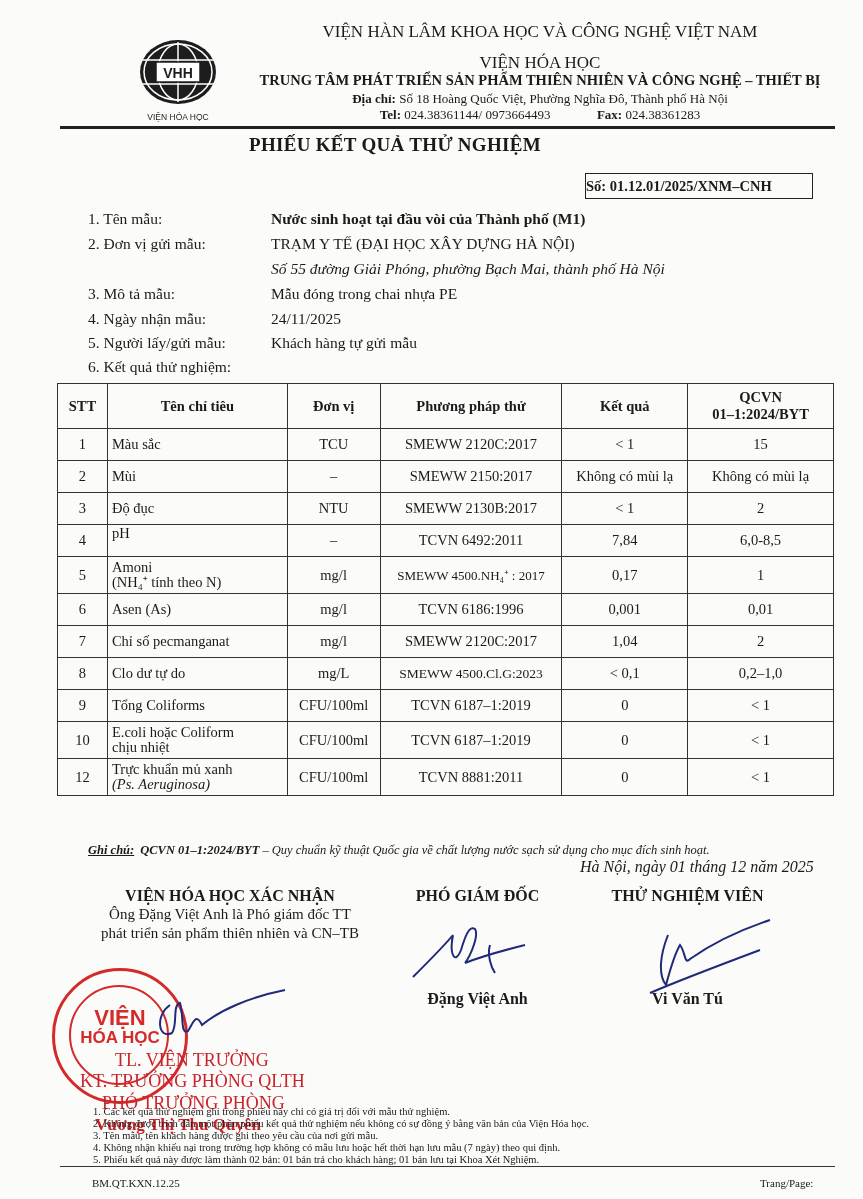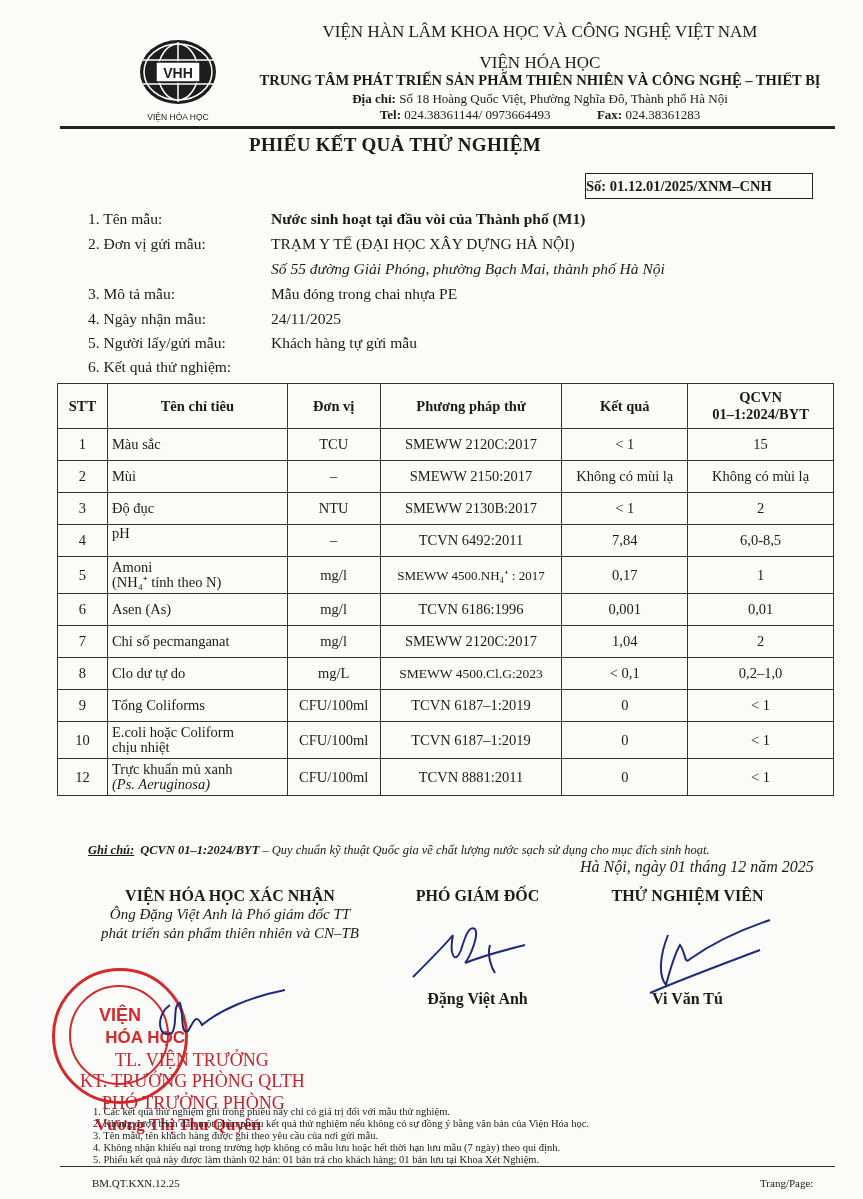--- a/index.html
+++ b/index.html
@@ -29,21 +29,21 @@
   table.res th { font-weight:bold; height:44px; }
   table.res td.c { text-align:center; }
   table.res td.b { font-weight:normal; text-align:center; }
   table.res td.tall { height:36px; line-height:15px; }
   table.res { border:1.8px solid #222; }
   .note { left:88px; top:843px; font-size:12.5px; font-style:italic; }
   .note .gc { font-weight:bold; text-decoration:underline; margin-right:6px; }
   .note .q { font-weight:bold; }
   .date { left:580px; top:858px; font-size:16px; font-style:italic; }
   .sigh { font-size:16px; font-weight:bold; text-align:center; }
-  .sigsub { font-size:15px; text-align:center;font-style:italic; }
+  .sigsub { font-size:15px; text-align:center; }
   .stamp { left:52px; top:968px; width:130px; height:130px; border:3px solid #d52a2a; border-radius:50%; }
   .stamp-inner { position:absolute; left:14px; top:14px; width:96px; height:96px; border:2px solid #d52a2a; border-radius:50%; }
   .red { color:#c8232c; font-weight:normal; }
   .fn { left:93px; font-size:10.5px; }
   .footer-rule { left:60px; width:775px; top:1166px; height:1px; background:#333; }
   .code { left:92px; top:1177px; font-size:11px; }
   .page { left:760px; top:1177px; font-size:11px; }
 </style>
 </head>
 <body>
@@ -241,22 +241,22 @@
 <div class="abs sigh" style="left:385px;width:185px;top:990px">Đặng Việt Anh</div>
 
 <div class="abs sigh" style="left:590px;width:195px;top:887px">THỬ NGHIỆM VIÊN</div>
 <svg class="abs" style="left:640px;top:915px" width="140" height="80">
   <path d="M28 20 C20 40,18 60,26 70 C30 55,34 40,40 30 C46 38,44 50,50 44 C70 30,100 15,130 5 M10 78 C40 65,80 50,120 35" fill="none" stroke="#1f2a7a" stroke-width="2"></path>
 </svg>
 <div class="abs sigh" style="left:590px;width:195px;top:990px">Vi Văn Tú</div>
 
 <div class="abs stamp">
   <div class="stamp-inner"></div>
-  <div style="position:absolute;left:0;width:130px;top:34px;text-align:center;color:#d52a2a;font-family:'Liberation Sans',sans-serif;font-weight:bold;font-size:18px">VIỆN</div>
-  <div style="position:absolute;left:0;width:130px;top:57px;text-align:right;color:#d52a2a;font-family:'Liberation Sans',sans-serif;font-weight:bold;font-size:17px">HÓA HỌC</div>
+  <div style="position:absolute;left:0;width:130px;top:34px;text-align:center;color:#d52a2a;font-family:'Liberation Sans',sans-serif;font-weight:bold;font-size:22px">VIỆN</div>
+  <div style="position:absolute;left:0;width:130px;top:57px;text-align:center;color:#d52a2a;font-family:'Liberation Sans',sans-serif;font-weight:bold;font-size:17px">HÓA HỌC</div>
 </div>
 <svg class="abs" style="left:150px;top:985px" width="140" height="60">
   <path d="M20 20 C5 30,8 55,22 48 C28 40,22 20,30 18 C34 30,30 50,38 46 C44 36,46 28,52 40 C70 25,100 12,135 5" fill="none" stroke="#1f2a7a" stroke-width="2"></path>
 </svg>
 <div class="abs red" style="left:115px;top:1050px;font-size:18px">TL. VIỆN TRƯỞNG</div>
 <div class="abs red" style="left:80px;top:1071px;font-size:18px">KT. TRƯỞNG PHÒNG QLTH</div>
 <div class="abs red" style="left:102px;top:1093px;font-size:18px">PHÓ TRƯỞNG PHÒNG</div>
 <div class="abs red" style="left:95px;top:1115px;font-size:17px;font-weight:bold">Vương Thị Thu Quyên</div>
 
 <div class="abs fn" style="top:1106px">1.   Các kết quả thử nghiệm ghi trong phiếu này chỉ có giá trị đối với mẫu thử nghiệm.</div>

